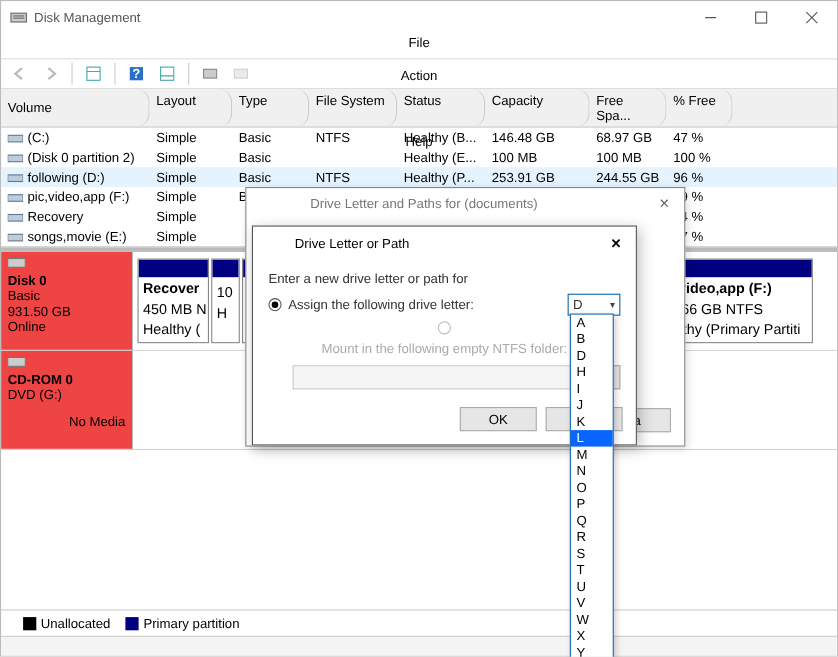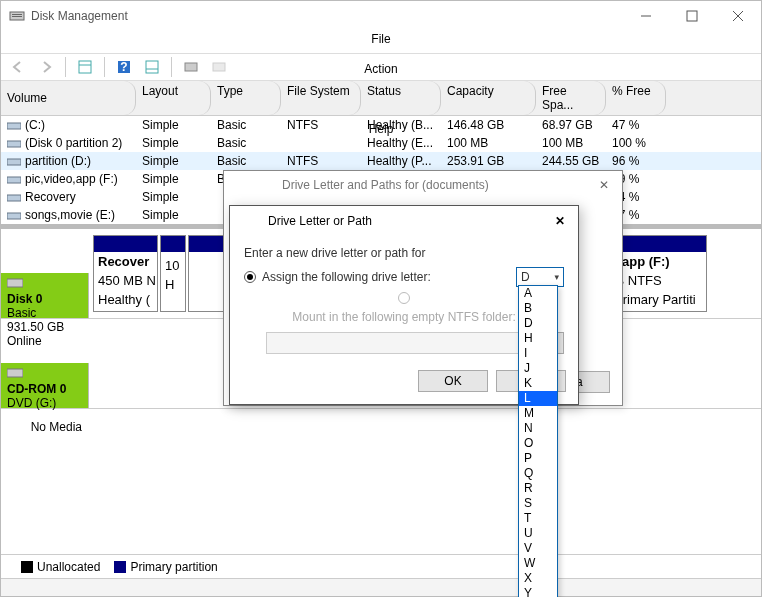--- a/index.html
+++ b/index.html
@@ -26,21 +26,21 @@
 .col-lay { width: 75px; }
 .col-type { width: 70px; }
 .col-fs { width: 80px; }
 .col-st { width: 80px; }
 .col-cap { width: 95px; }
 .col-free { width: 70px; }
 .col-pct { width: 60px; }
 .disk-icon { width:14px; height:10px; display:inline-block; }
 .graphical { flex:1; display:flex; flex-direction:column; border-top: 4px solid #bbb; overflow:hidden;}
 .disk-row { display:flex; height: 90px; border-bottom:1px solid #ccc; }
-.disk-head { width: 88px; border-right:1px solid #bbb; padding: 4px 6px; background:#84cc16;margin-top:44px; }
+.disk-head { width: 120px; border-right:1px solid #bbb; padding: 4px 6px; background:#ef4444; }
 .disk-head .dname { font-weight:bold; }
 .disk-body { flex:1; display:flex; gap:2px; padding: 6px 4px; background:#fff; }
 .part { border:1px solid #888; flex-shrink:0; display:flex; flex-direction:column; overflow:hidden; }
 .part .pbar { height:16px; background:#000080; }
 .part .ptext { padding: 2px 4px; font-size:13px; overflow:hidden; white-space:nowrap; }
 .legend { height: 24px; display:flex; align-items:center; gap:14px; padding: 0 20px; border-top:1px solid #ccc; }
 .lg-sq { width:12px; height:12px; display:inline-block; margin-right:4px; vertical-align:middle; }
 .statusbar { height:18px; border-top:1px solid #ccc; background:#f4f4f4; }
 
 .dialog1 { position:absolute; left:222px; top:169px; width:400px; background:#fff; border:1px solid #888; box-shadow: 2px 2px 8px rgba(0,0,0,0.15); }
@@ -193,21 +193,21 @@
           <div class="col-st">Healthy (E...</div>
           <div class="col-cap">100 MB</div>
           <div class="col-free">100 MB</div>
           <div class="col-pct">100 %</div>
         </div>
         <div class="vol-row selected">
           <div class="col-vol">
             <span class="disk-icon"><svg viewBox="0 0 14 10">
                 <rect x="0" y="2" width="14" height="6" fill="#bcd" stroke="#678"></rect>
               </svg></span>
-            <span>partition (D:)</span>
+            <span>following (D:)</span>
           </div>
           <div class="col-lay">Simple</div>
           <div class="col-type">Basic</div>
           <div class="col-fs">NTFS</div>
           <div class="col-st">Healthy (P...</div>
           <div class="col-cap">253.91 GB</div>
           <div class="col-free">244.55 GB</div>
           <div class="col-pct">96 %</div>
         </div>
         <div class="vol-row">

